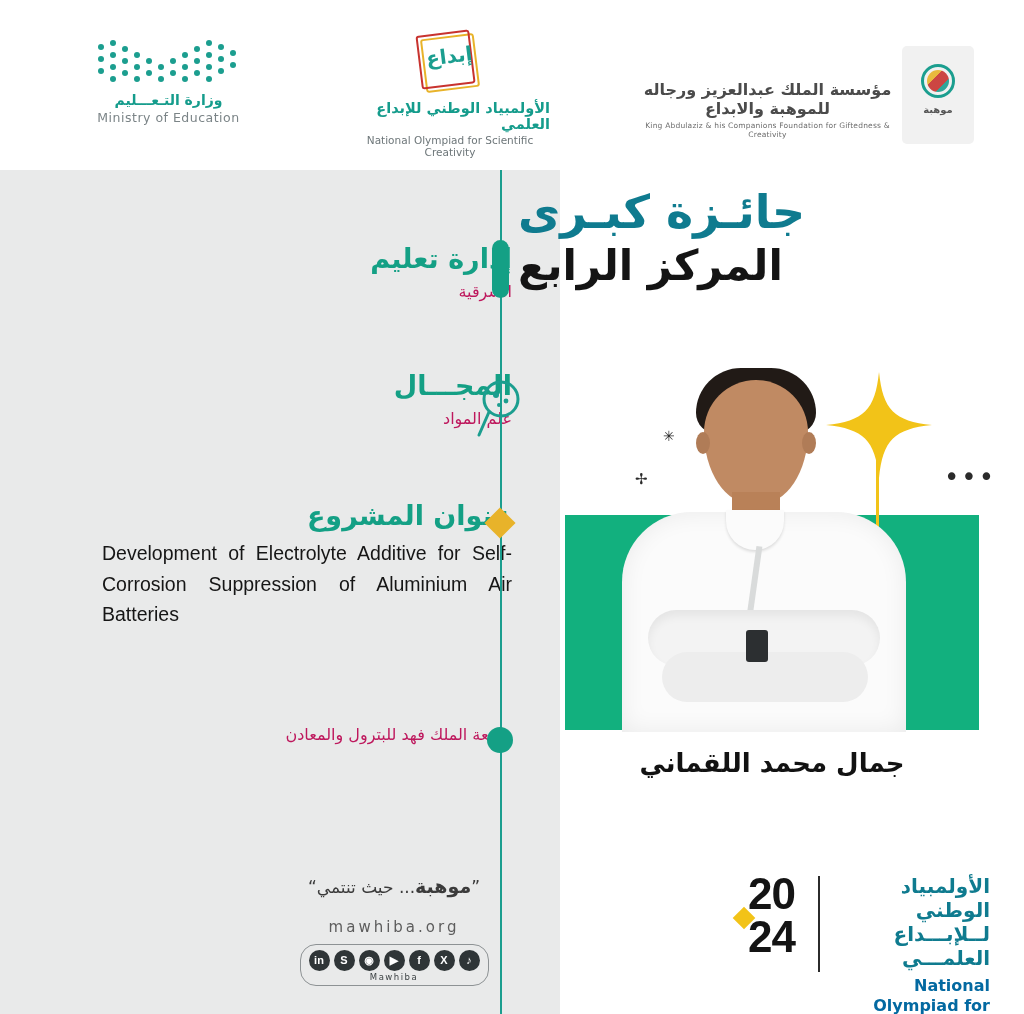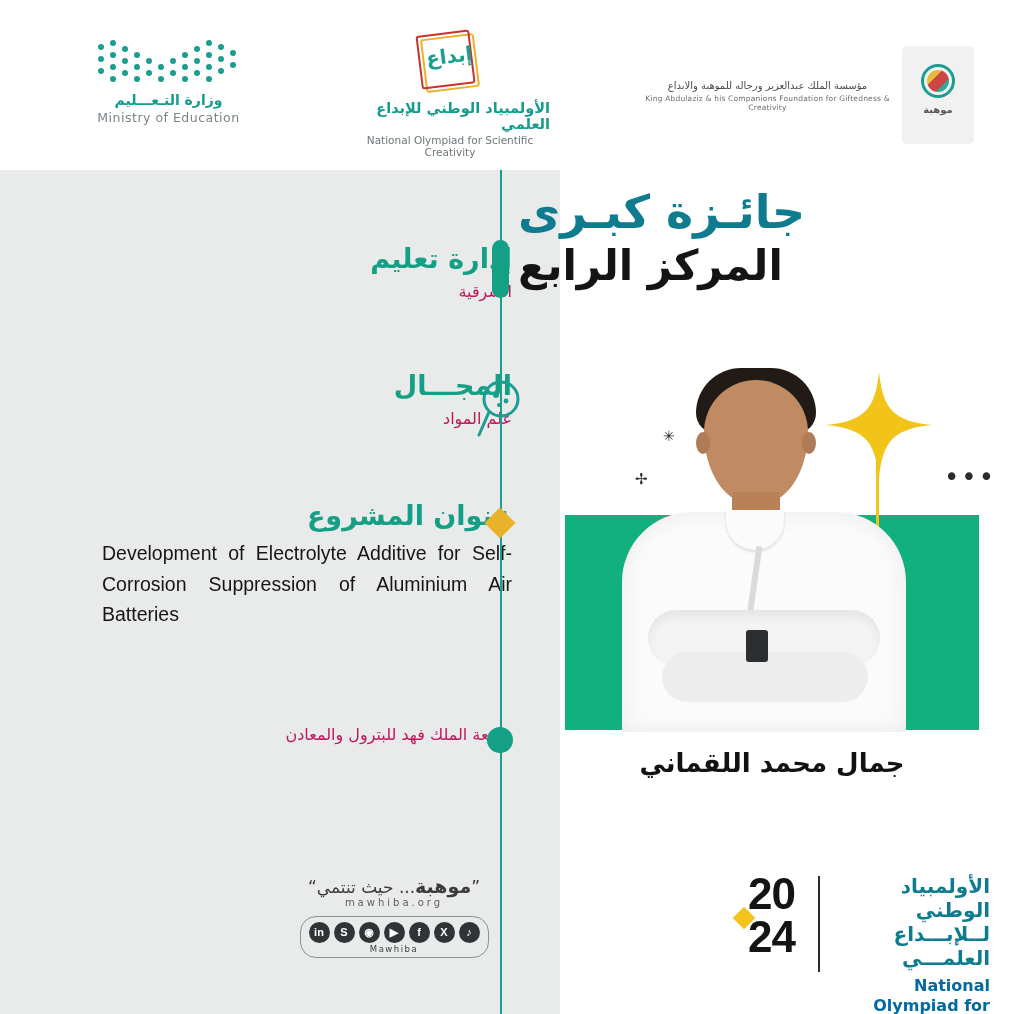--- a/index.html
+++ b/index.html
@@ -106,23 +106,23 @@
   }
 
   
   .kacst {
     position: absolute;
     left: 640px; top: 80px;
     width: 255px;
     text-align: center;
   }
   .kacst .ar {
-    font-size: 10px;
+    font-size: 16px;
     color: #4b4b4b;
-    font-weight: normal;
+    font-weight: bold;
     direction: rtl;
   }
   .kacst .en {
     font-size: 7.5px;
     color: #6c6c6c;
     direction: ltr;
     margin-top: 3px;
     letter-spacing: .2px;
   }
 
@@ -247,24 +247,24 @@
     text-align: center;
     direction: rtl;
   }
   .mawhiba-foot .slogan {
     font-size: 17px;
     color: #3b3b3b;
     text-align: center;
   }
   .mawhiba-foot .slogan b { font-size: 19px; }
   .mawhiba-foot .site {
-    font-size: 10px;
+    font-size: 15px;
     color: #5d5d5d;
     letter-spacing: 3px;
-    margin-top: 0;
+    margin-top: 21px;
     direction: ltr;
     text-align: center;
   }
   .social {
     margin-top: 8px;
     border: 1.5px solid #8d9294;
     border-radius: 16px;
     padding: 5px 8px 3px 8px;
     display: inline-block;
     direction: ltr;

